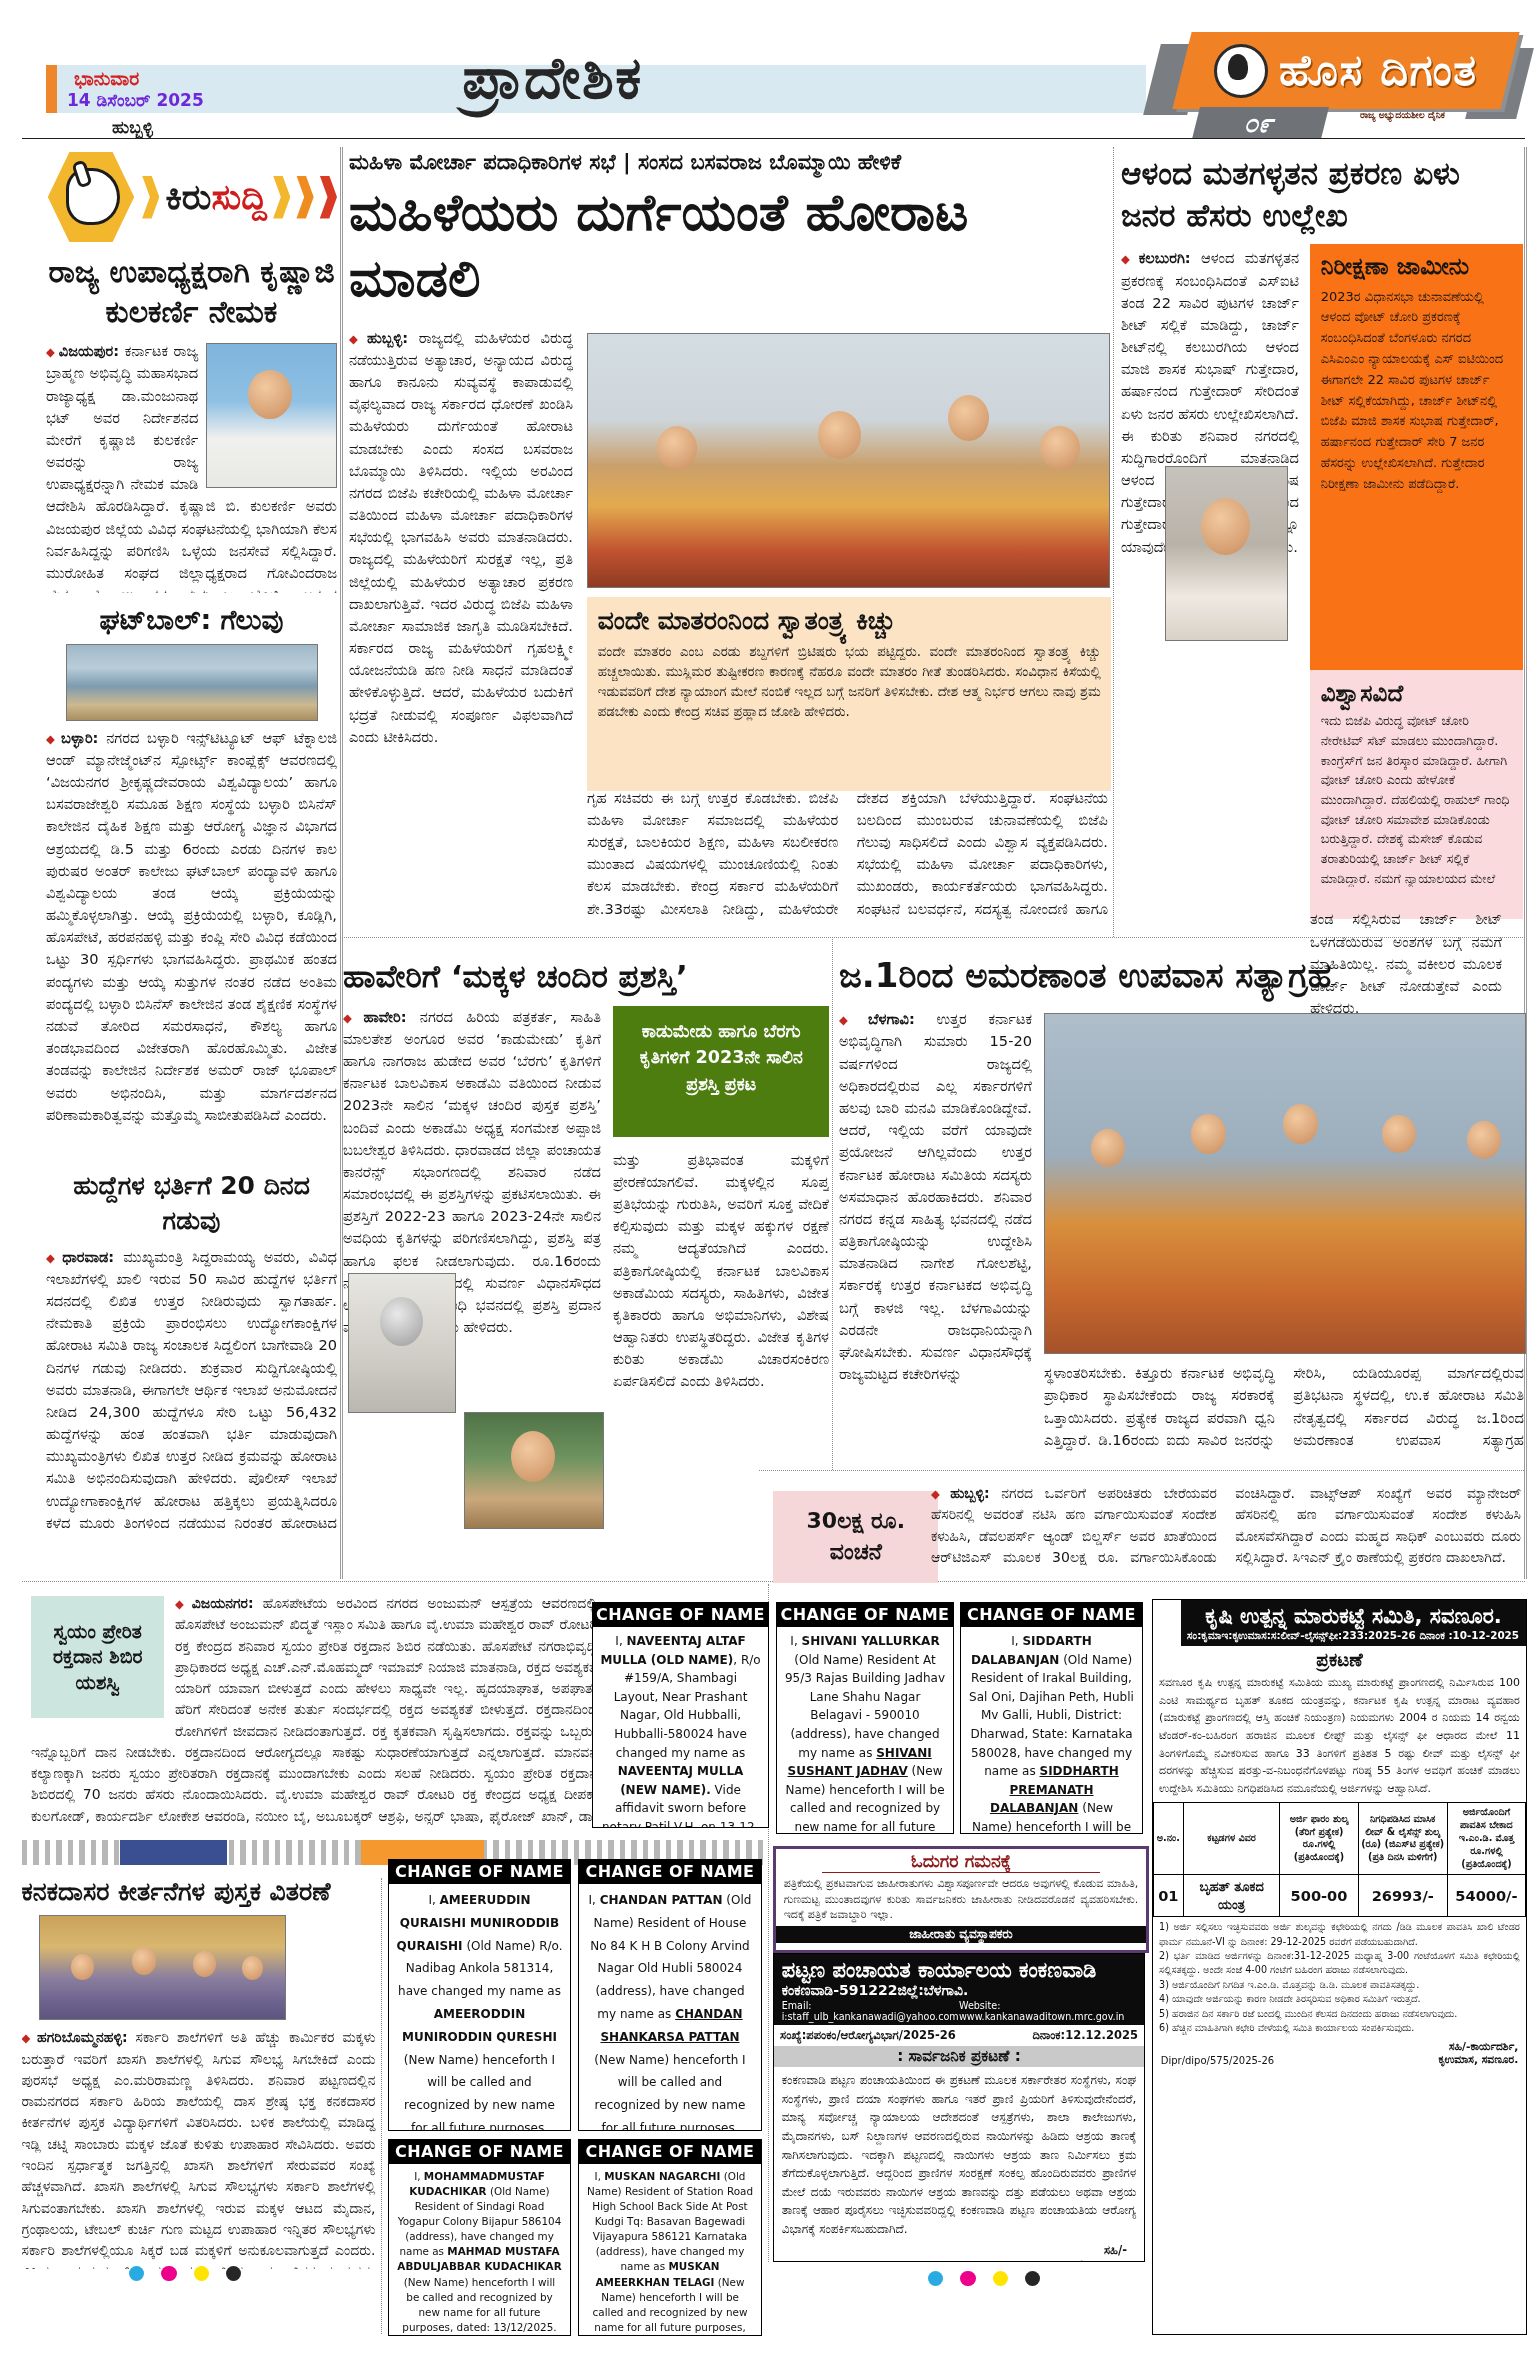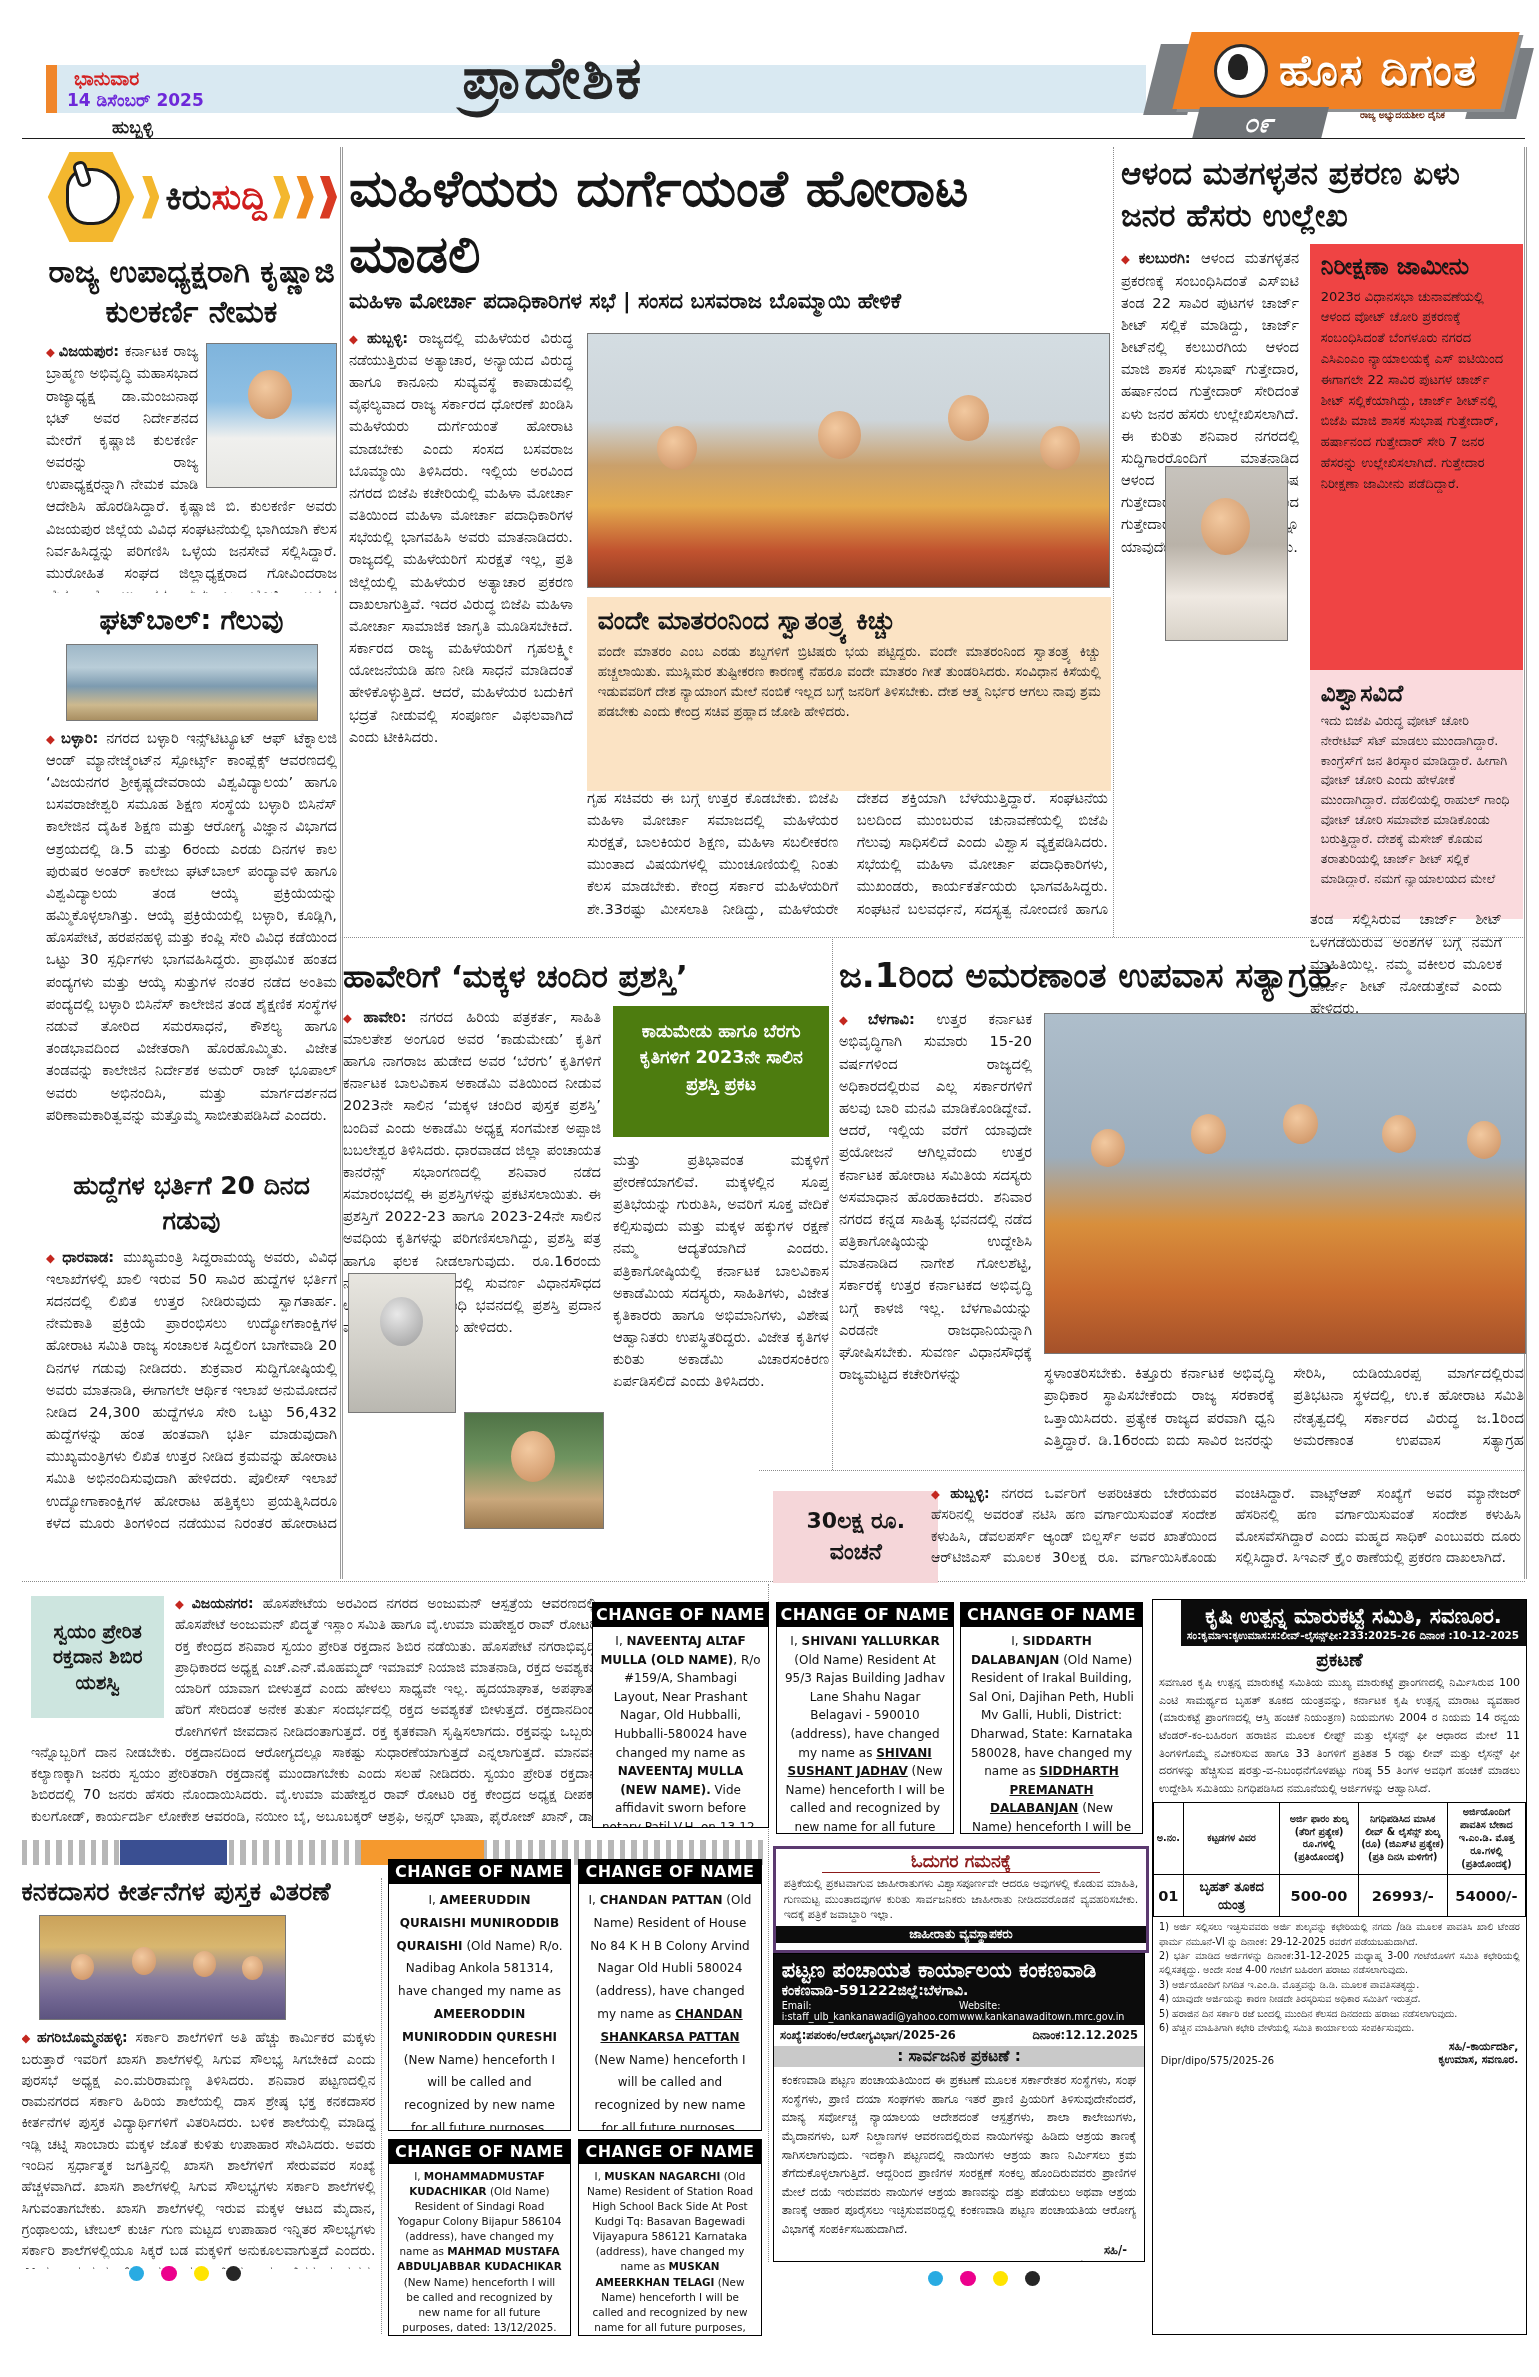--- a/index.html
+++ b/index.html
@@ -126,22 +126,22 @@
     </div>
 
     <div class="headline center" style="font-size:25px;line-height:1.4;margin-top:12.3px;">ಹುದ್ದೆಗಳ ಭರ್ತಿಗೆ 20 ದಿನದ ಗಡುವು</div>
     <div class="body-text jt" style="margin-top:7.7px;height:330px;">
       <span class="diamond">◆</span><span class="dateline">ಧಾರವಾಡ:</span>
       <span>ಮುಖ್ಯಮಂತ್ರಿ ಸಿದ್ದರಾಮಯ್ಯ ಅವರು, ವಿವಿಧ ಇಲಾಖೆಗಳಲ್ಲಿ ಖಾಲಿ ಇರುವ 50 ಸಾವಿರ ಹುದ್ದೆಗಳ ಭರ್ತಿಗೆ ಸದನದಲ್ಲಿ ಲಿಖಿತ ಉತ್ತರ ನೀಡಿರುವುದು ಸ್ವಾಗತಾರ್ಹ. ನೇಮಕಾತಿ ಪ್ರಕ್ರಿಯೆ ಪ್ರಾರಂಭಿಸಲು ಉದ್ಯೋಗಕಾಂಕ್ಷಿಗಳ ಹೋರಾಟ ಸಮಿತಿ ರಾಜ್ಯ ಸಂಚಾಲಕ ಸಿದ್ದಲಿಂಗ ಬಾಗೇವಾಡಿ 20 ದಿನಗಳ ಗಡುವು ನೀಡಿದರು. ಶುಕ್ರವಾರ ಸುದ್ದಿಗೋಷ್ಠಿಯಲ್ಲಿ ಅವರು ಮಾತನಾಡಿ, ಈಗಾಗಲೇ ಆರ್ಥಿಕ ಇಲಾಖೆ ಅನುಮೋದನೆ ನೀಡಿದ 24,300 ಹುದ್ದೆಗಳೂ ಸೇರಿ ಒಟ್ಟು 56,432 ಹುದ್ದೆಗಳನ್ನು ಹಂತ ಹಂತವಾಗಿ ಭರ್ತಿ ಮಾಡುವುದಾಗಿ ಮುಖ್ಯಮಂತ್ರಿಗಳು ಲಿಖಿತ ಉತ್ತರ ನೀಡಿದ ಕ್ರಮವನ್ನು ಹೋರಾಟ ಸಮಿತಿ ಅಭಿನಂದಿಸುವುದಾಗಿ ಹೇಳಿದರು. ಪೊಲೀಸ್ ಇಲಾಖೆ ಉದ್ಯೋಗಾಕಾಂಕ್ಷಿಗಳ ಹೋರಾಟ ಹತ್ತಿಕ್ಕಲು ಪ್ರಯತ್ನಿಸಿದರೂ ಕಳೆದ ಮೂರು ತಿಂಗಳಿಂದ ನಡೆಯುವ ನಿರಂತರ ಹೋರಾಟದ ಫಲದಿಂದ ರಾಜ್ಯ ಸರ್ಕಾರ ನೇಮಕಾತಿಗೆ ಮುಂದಾಗಿರುವುದು ಸ್ವಾಗತ. ಜಿಲ್ಲಾಧಿಕಾರಿಗಳು ವಿಶೇಷ ಗಮನ ಹರಿಸಿ, ಸರ್ಕಾರಕ್ಕೆ ವರದಿಯೂ ಸಲ್ಲಿಸಿದ್ದಾರೆ ಎಂದು ತಿಳಿಸಿದರು.</span>
     </div>
   </div>
 
   <div class="abs" style="left:349px;top:150px;width:759px;height:782px;">
+    <div class="headline" style="font-size:21px;">ಮಹಿಳಾ ಮೋರ್ಚಾ ಪದಾಧಿಕಾರಿಗಳ ಸಭೆ | ಸಂಸದ ಬಸವರಾಜ ಬೊಮ್ಮಾಯಿ ಹೇಳಿಕೆ</div>
     <div class="headline" style="font-size:51px;line-height:1.3;margin-top:6.1px;">ಮಹಿಳೆಯರು ದುರ್ಗೆಯಂತೆ ಹೋರಾಟ ಮಾಡಲಿ</div>
-    <div class="headline" style="font-size:21px;">ಮಹಿಳಾ ಮೋರ್ಚಾ ಪದಾಧಿಕಾರಿಗಳ ಸಭೆ | ಸಂಸದ ಬಸವರಾಜ ಬೊಮ್ಮಾಯಿ ಹೇಳಿಕೆ</div>
 
     <div style="position:relative;margin-top:14px;height:606px;">
       <div class="body-text jt" style="position:absolute;left:0;top:0;width:224px;height:606px;">
         <span class="diamond">◆</span><span class="dateline">ಹುಬ್ಬಳ್ಳಿ:</span>
         <span>ರಾಜ್ಯದಲ್ಲಿ ಮಹಿಳೆಯರ ವಿರುದ್ಧ ನಡೆಯುತ್ತಿರುವ ಅತ್ಯಾಚಾರ, ಅನ್ಯಾಯದ ವಿರುದ್ಧ ಹಾಗೂ ಕಾನೂನು ಸುವ್ಯವಸ್ಥೆ ಕಾಪಾಡುವಲ್ಲಿ ವೈಫಲ್ಯವಾದ ರಾಜ್ಯ ಸರ್ಕಾರದ ಧೋರಣೆ ಖಂಡಿಸಿ ಮಹಿಳೆಯರು ದುರ್ಗೆಯಂತೆ ಹೋರಾಟ ಮಾಡಬೇಕು ಎಂದು ಸಂಸದ ಬಸವರಾಜ ಬೊಮ್ಮಾಯಿ ತಿಳಿಸಿದರು. ಇಲ್ಲಿಯ ಅರವಿಂದ ನಗರದ ಬಿಜೆಪಿ ಕಚೇರಿಯಲ್ಲಿ ಮಹಿಳಾ ಮೋರ್ಚಾ ವತಿಯಿಂದ ಮಹಿಳಾ ಮೋರ್ಚಾ ಪದಾಧಿಕಾರಿಗಳ ಸಭೆಯಲ್ಲಿ ಭಾಗವಹಿಸಿ ಅವರು ಮಾತನಾಡಿದರು. ರಾಜ್ಯದಲ್ಲಿ ಮಹಿಳೆಯರಿಗೆ ಸುರಕ್ಷತೆ ಇಲ್ಲ, ಪ್ರತಿ ಜಿಲ್ಲೆಯಲ್ಲಿ ಮಹಿಳೆಯರ ಅತ್ಯಾಚಾರ ಪ್ರಕರಣ ದಾಖಲಾಗುತ್ತಿವೆ. ಇದರ ವಿರುದ್ಧ ಬಿಜೆಪಿ ಮಹಿಳಾ ಮೋರ್ಚಾ ಸಾಮಾಜಿಕ ಜಾಗೃತಿ ಮೂಡಿಸಬೇಕಿದೆ. ಸರ್ಕಾರದ ರಾಜ್ಯ ಮಹಿಳೆಯರಿಗೆ ಗೃಹಲಕ್ಷ್ಮೀ ಯೋಜನೆಯಡಿ ಹಣ ನೀಡಿ ಸಾಧನೆ ಮಾಡಿದಂತೆ ಹೇಳಿಕೊಳ್ಳುತ್ತಿದೆ. ಆದರೆ, ಮಹಿಳೆಯರ ಬದುಕಿಗೆ ಭದ್ರತೆ ನೀಡುವಲ್ಲಿ ಸಂಪೂರ್ಣ ವಿಫಲವಾಗಿದೆ ಎಂದು ಟೀಕಿಸಿದರು.</span>
       </div>
       <div class="photo ph-women" style="position:absolute;left:238px;top:6.1px;width:521px;height:253px;">
         <div class="face" style="left:69px;top:92px;width:40px;height:44px;"></div>
         <div class="face" style="left:230px;top:77px;width:43px;height:48px;"></div>
         <div class="face" style="left:360px;top:61px;width:41px;height:46px;"></div>
@@ -158,21 +158,21 @@
   <div class="abs" style="left:1121px;top:153px;width:402px;height:774px;">
     <div class="headline" style="font-size:31px;line-height:1.35;">ಆಳಂದ ಮತಗಳ್ಳತನ ಪ್ರಕರಣ ಏಳು ಜನರ ಹೆಸರು ಉಲ್ಲೇಖ</div>
     <div style="position:relative;margin-top:10.7px;height:675px;">
       <div class="body-text jt" style="position:absolute;left:0;top:0;width:178px;height:475px;">
         <span class="diamond">◆</span><span class="dateline">ಕಲಬುರಗಿ:</span>
         <span>ಆಳಂದ ಮತಗಳ್ಳತನ ಪ್ರಕರಣಕ್ಕೆ ಸಂಬಂಧಿಸಿದಂತೆ ಎಸ್‌ಐಟಿ ತಂಡ 22 ಸಾವಿರ ಪುಟಗಳ ಚಾರ್ಜ್ ಶೀಟ್ ಸಲ್ಲಿಕೆ ಮಾಡಿದ್ದು, ಚಾರ್ಜ್ ಶೀಟ್‌ನಲ್ಲಿ ಕಲಬುರಗಿಯ ಆಳಂದ ಮಾಜಿ ಶಾಸಕ ಸುಭಾಷ್ ಗುತ್ತೇದಾರ, ಹರ್ಷಾನಂದ ಗುತ್ತೇದಾರ್ ಸೇರಿದಂತೆ ಏಳು ಜನರ ಹೆಸರು ಉಲ್ಲೇಖಿಸಲಾಗಿದೆ. ಈ ಕುರಿತು ಶನಿವಾರ ನಗರದಲ್ಲಿ ಸುದ್ದಿಗಾರರೊಂದಿಗೆ ಮಾತನಾಡಿದ ಆಳಂದ ಮಾಜಿ ಶಾಸಕ ಸುಭಾಷ ಗುತ್ತೇದಾರ್ ಮತ್ತ ಹರ್ಷಾನಂದ ಗುತ್ತೇದಾರ್, ನಮಗೆ ಇನ್ನೂ ಯಾವುದೇ ಮಾಹಿತಿ ಬಂದಿಲ್ಲ ಎಂದರು.</span>
       </div>
       <div class="photo ph-alanda" style="position:absolute;left:44px;top:219px;width:121px;height:173px;">
         <div class="face" style="left:35px;top:31px;width:49px;height:57px;"></div>
       </div>
-      <div class="tintbox" style="position:absolute;left:189px;top:-3.1px;width:192px;height:420px;background:#ef4444;">
+      <div class="tintbox" style="position:absolute;left:189px;top:-3.1px;width:192px;height:420px;background:#f97316;">
         <div class="headline" style="font-size:23px;">ನಿರೀಕ್ಷಣಾ ಜಾಮೀನು</div>
         <div class="sm-text" style="font-size:13px;line-height:1.6;margin-top:6.1px;height:353px;">2023ರ ವಿಧಾನಸಭಾ ಚುನಾವಣೆಯಲ್ಲಿ ಆಳಂದ ವೋಟ್ ಚೋರಿ ಪ್ರಕರಣಕ್ಕೆ ಸಂಬಂಧಿಸಿದಂತೆ ಬೆಂಗಳೂರು ನಗರದ ಎಸಿಎಂಎಂ ನ್ಯಾಯಾಲಯಕ್ಕೆ ಎಸ್ ಐಟಿಯಿಂದ ಈಗಾಗಲೇ 22 ಸಾವಿರ ಪುಟಗಳ ಚಾರ್ಜ್ ಶೀಟ್ ಸಲ್ಲಿಕೆಯಾಗಿದ್ದು, ಚಾರ್ಜ್ ಶೀಟ್‌ನಲ್ಲಿ ಬಿಜೆಪಿ ಮಾಜಿ ಶಾಸಕ ಸುಭಾಷ ಗುತ್ತೇದಾರ್, ಹರ್ಷಾನಂದ ಗುತ್ತೇದಾರ್ ಸೇರಿ 7 ಜನರ ಹೆಸರನ್ನು ಉಲ್ಲೇಖಿಸಲಾಗಿದೆ. ಗುತ್ತೇದಾರ ನಿರೀಕ್ಷಣಾ ಜಾಮೀನು ಪಡೆದಿದ್ದಾರೆ.</div>
       </div>
       <div class="tintbox" style="position:absolute;left:189px;top:423px;width:192px;height:230px;background:#fadadd;">
         <div class="headline" style="font-size:23px;">ವಿಶ್ವಾಸವಿದೆ</div>
         <div class="sm-text" style="font-size:12.7px;line-height:1.55;margin-top:4.6px;height:176px;">ಇದು ಬಿಜೆಪಿ ವಿರುದ್ಧ ವೋಟ್ ಚೋರಿ ನೇರೇಟಿವ್ ಸೆಟ್ ಮಾಡಲು ಮುಂದಾಗಿದ್ದಾರೆ. ಕಾಂಗ್ರೆಸ್‌ಗೆ ಜನ ತಿರಸ್ಕಾರ ಮಾಡಿದ್ದಾರೆ. ಹೀಗಾಗಿ ವೋಟ್ ಚೋರಿ ಎಂದು ಹೇಳೋಕೆ ಮುಂದಾಗಿದ್ದಾರೆ. ದೆಹಲಿಯಲ್ಲಿ ರಾಹುಲ್ ಗಾಂಧಿ ವೋಟ್ ಚೋರಿ ಸಮಾವೇಶ ಮಾಡಿಕೊಂಡು ಬರುತ್ತಿದ್ದಾರೆ. ದೇಶಕ್ಕೆ ಮೆಸೇಜ್ ಕೊಡುವ ತರಾತುರಿಯಲ್ಲಿ ಚಾರ್ಜ್ ಶೀಟ್ ಸಲ್ಲಿಕೆ ಮಾಡಿದ್ದಾರೆ. ನಮಗೆ ನ್ಯಾಯಾಲಯದ ಮೇಲೆ ಸಂಪೂರ್ಣ ವಿಶ್ವಾಸವಿದೆ.</div>
       </div>
       <div class="body-text jt" style="position:absolute;left:189px;top:661px;width:192px;height:115px;">ತಂಡ ಸಲ್ಲಿಸಿರುವ ಚಾರ್ಜ್ ಶೀಟ್ ಒಳಗಡೆಯಿರುವ ಅಂಶಗಳ ಬಗ್ಗೆ ನಮಗೆ ಮಾಹಿತಿಯಿಲ್ಲ. ನಮ್ಮ ವಕೀಲರ ಮೂಲಕ ಚಾರ್ಜ್ ಶೀಟ್ ನೋಡುತ್ತೇವೆ ಎಂದು ಹೇಳಿದರು.</div>
     </div>
   </div>

